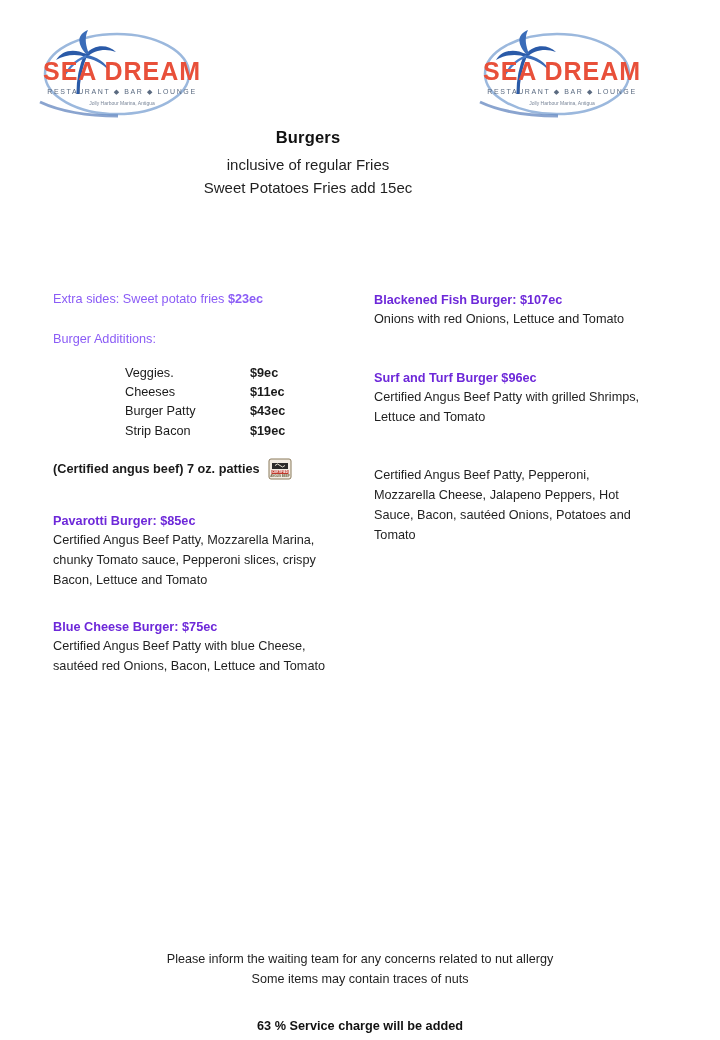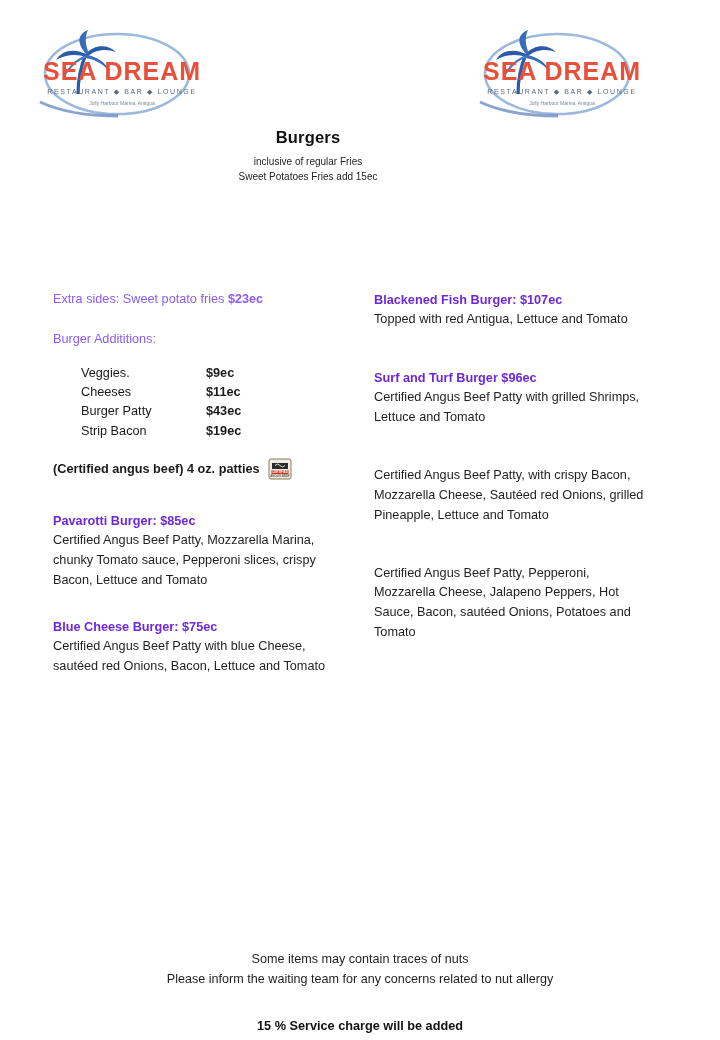--- a/index.html
+++ b/index.html
@@ -43,21 +43,21 @@
     margin-top: 28px;
   }
   .header-title {
     font-size: 16.5px;
     font-weight: bold;
     color: #111111;
     letter-spacing: 0.2px;
     margin-bottom: 7px;
   }
   .header-sub {
-    font-size: 10px;
+    font-size: 15px;
     color: #1f1f1f;
     line-height: 1.52;
   }
 
   
   .col-left {
     position: absolute;
     left: 53px;
     top: 290px;
     width: 300px;
@@ -74,21 +74,21 @@
     line-height: 1.56;
     color: #8b5cf6;
   }
   .bold { font-weight: bold; }
 
   .sides-line { margin-bottom: 20px; }
   .additions-head { margin-bottom: 14px; }
 
   
   .additions {
-    margin-left: 28px;
+    margin-left: 72px;
     margin-bottom: 16px;
   }
   .additions-row {
     display: flex;
     font-size: 12.7px;
     line-height: 1.52;
   }
   .add-name  { width: 125px; }
   .add-price { font-weight: bold; }
 
@@ -211,21 +211,21 @@
         <span class="add-name">Burger Patty</span>
         <span class="add-price">$43ec</span>
       </div>
       <div class="additions-row">
         <span class="add-name">Strip Bacon</span>
         <span class="add-price">$19ec</span>
       </div>
     </div>
 
     <div class="certified-row">
-      <span class="certified-text">(Certified angus beef) 4 oz. patties</span>
+      <span class="certified-text">(Certified angus beef) 7 oz. patties</span>
       <span class="angus-badge">
         <svg viewBox="0 0 24 24" xmlns="http://www.w3.org/2000/svg">
           <rect x="1" y="2" width="22" height="20" rx="2" fill="#f2ede4" stroke="#8a7a5a" stroke-width="1"></rect>
           <path d="M4 6 h16 v6 h-16 z" fill="#2b2b2b"></path>
           <path d="M7 8.5 q2.5 -3 5 0 q2.5 3 5 0" fill="none" stroke="#e6e0d2" stroke-width="1"></path>
           <rect x="3.5" y="13" width="17" height="4" fill="#c0392b"></rect>
           <text x="12" y="16.3" text-anchor="middle" font-family="Liberation Sans, sans-serif" font-size="3" fill="#ffffff" font-weight="bold">CERTIFIED</text>
           <text x="12" y="20.2" text-anchor="middle" font-family="Liberation Sans, sans-serif" font-size="3" fill="#6b5b3a" font-weight="bold">ANGUS BEEF</text>
         </svg>
       </span>
@@ -240,37 +240,36 @@
       <div class="item-title">Blue Cheese Burger: $75ec</div>
       <div class="item-desc">Certified Angus Beef Patty with blue Cheese, sautéed red Onions, Bacon, Lettuce and Tomato</div>
     </div>
 
   </div>
 
   <div class="col-right">
 
     <div class="item gap-lg">
       <div class="item-title">Blackened Fish Burger: $107ec</div>
-      <div class="item-desc">Topped with red Antigua, Lettuce and Tomato</div>
+      <div class="item-desc">Onions with red Onions, Lettuce and Tomato</div>
     </div>
 
     <div class="item gap-lg">
       <div class="item-title">Surf and Turf Burger $96ec</div>
       <div class="item-desc">Certified Angus Beef Patty with grilled Shrimps, Lettuce and Tomato</div>
     </div>
 
     <div class="item gap-lg">
-      <div class="item-desc">Certified Angus Beef Patty, with crispy Bacon, Mozzarella Cheese, Sautéed red Onions, grilled Pineapple, Lettuce and Tomato</div>
     </div>
 
     <div class="item">
       <div class="item-desc">Certified Angus Beef Patty, Pepperoni, Mozzarella Cheese, Jalapeno Peppers, Hot Sauce, Bacon, sautéed Onions, Potatoes and Tomato</div>
     </div>
 
   </div>
 
   <div class="footer">
+    <div class="footer-note">Please inform the waiting team for any concerns related to nut allergy</div>
     <div class="footer-note">Some items may contain traces of nuts</div>
-    <div class="footer-note">Please inform the waiting team for any concerns related to nut allergy</div>
-    <div class="footer-charge">15 % Service charge will be added</div>
+    <div class="footer-charge">63 % Service charge will be added</div>
   </div>
 
 </div>
 
 </body></html>

